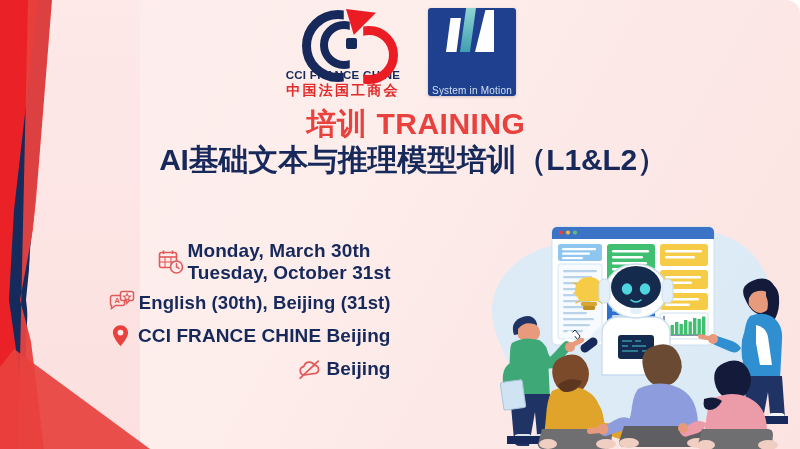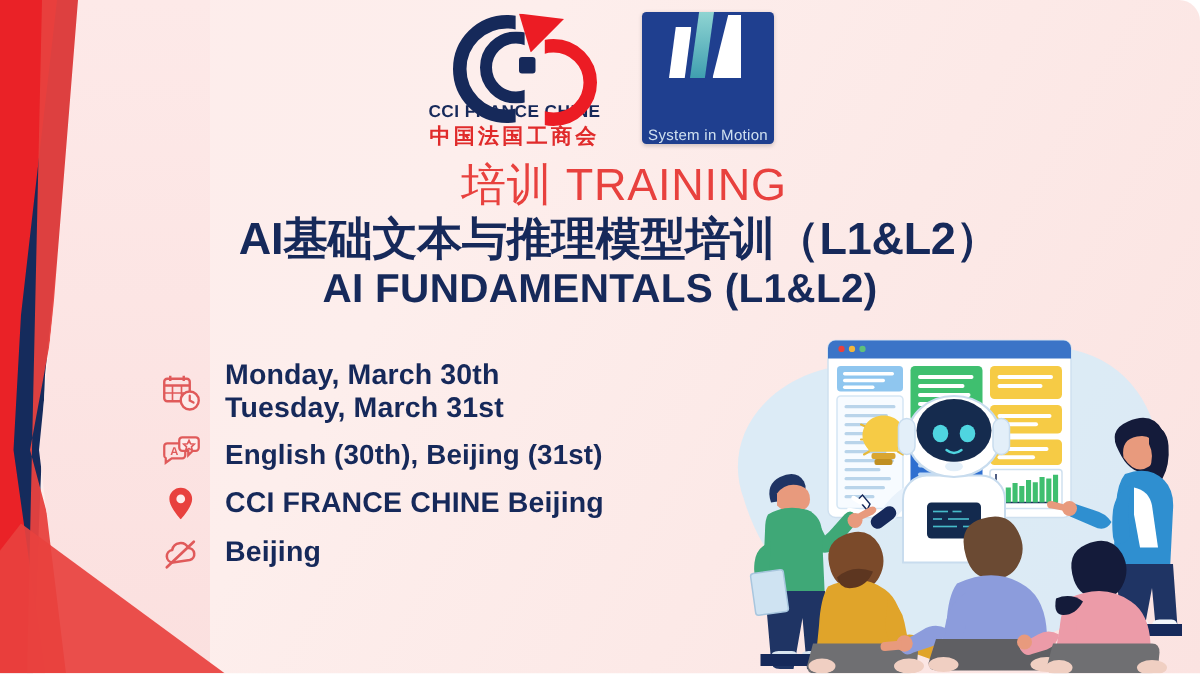--- a/index.html
+++ b/index.html
@@ -100,34 +100,34 @@
   .sim-mark .s3{
     position:absolute;left:31px;top:2px;width:19px;height:42px;background:#ffffff;
     clip-path:polygon(55% 0,100% 0,100% 100%,0 100%);
   }
   .sim-text{
     color:#cfe0ef;font-size:10px;margin-top:7px;letter-spacing:.2px;white-space:nowrap;
   }
   
   .titles{position:absolute;left:0;right:0;top:108px;text-align:center;z-index:4;}
   .t-training{
-    color:#e8413e;font-size:30px;font-weight:normal;letter-spacing:.5px;line-height:1.05;padding-left:32px;
+    color:#e8413e;font-size:30px;font-weight:bold;letter-spacing:.5px;line-height:1.05;padding-left:32px;
   }
   .t-cn{
     color:#16295a;font-size:30px;font-weight:bold;line-height:1.2;margin-top:2px;
     letter-spacing:-.2px;
     padding-left:26px;
   }
   .t-en{
     color:#16295a;font-size:27px;font-weight:bold;line-height:1.15;margin-top:-1px;
     letter-spacing:.2px;
   }
   
   .info{position:absolute;left:108px;top:240px;z-index:5;}
-  .info-row{display:flex;align-items:center;gap:16px;margin-bottom:7px;}
+  .info-row{display:flex;align-items:center;gap:4px;margin-bottom:7px;justify-content:flex-end;}
   .info-row.two-line{align-items:center;margin-bottom:6px;}
   .ico{width:26px;height:26px;flex:0 0 26px;display:block;}
   .info-text{
     color:#16295a;font-size:19px;font-weight:bold;line-height:1.16;letter-spacing:.1px;
     white-space:nowrap;
   }
   .info-text.small{font-size:18.5px;}
   
   .illus{position:absolute;right:4px;bottom:0;width:330px;height:236px;z-index:3;}
 </style>
@@ -163,40 +163,39 @@
           <div class="s3"></div>
       </div>
       <div class="sim-text">System in Motion</div>
     </div>
 
   </div>
 
   <div class="titles">
     <div class="t-training">培训 TRAINING</div>
     <div class="t-cn">AI基础文本与推理模型培训（L1&amp;L2）</div>
-    <div class="t-en">AI FUNDAMENTALS (L1&amp;L2)</div>
   </div>
 
   <div class="info">
 
     <div class="info-row two-line">
       <svg class="ico" viewBox="0 0 26 26">
         <rect x="1.5" y="3.5" width="17" height="15" rx="2" fill="none" stroke="#e05a5a" stroke-width="1.6"></rect>
         <line x1="1.5" y1="8" x2="18.5" y2="8" stroke="#e05a5a" stroke-width="1.6"></line>
         <line x1="7" y1="8" x2="7" y2="18.5" stroke="#e05a5a" stroke-width="1.1"></line>
         <line x1="13" y1="8" x2="13" y2="18.5" stroke="#e05a5a" stroke-width="1.1"></line>
         <line x1="1.5" y1="13" x2="18.5" y2="13" stroke="#e05a5a" stroke-width="1.1"></line>
         <line x1="5.5" y1="1.5" x2="5.5" y2="5" stroke="#e05a5a" stroke-width="1.6"></line>
         <line x1="14.5" y1="1.5" x2="14.5" y2="5" stroke="#e05a5a" stroke-width="1.6"></line>
         <circle cx="18.5" cy="18" r="6" fill="#fdeceb" stroke="#e05a5a" stroke-width="1.6"></circle>
         <path d="M18.5 14.8 L18.5 18 L21 19.4" fill="none" stroke="#e05a5a" stroke-width="1.5" stroke-linecap="round"></path>
       </svg>
       <div>
         <div class="info-text">Monday, March 30th</div>
-        <div class="info-text">Tuesday, March 31st</div>
+        <div class="info-text">Tuesday, October 31st</div>
       </div>
     </div>
 
 
     <div class="info-row">
       <svg class="ico" viewBox="0 0 26 26">
         <path d="M1.5 7.5 a2 2 0 0 1 2-2 h10 a2 2 0 0 1 2 2 v6 a2 2 0 0 1 -2 2 h-7 l-4 3 v-3 a2 2 0 0 1 -1 -2 z" fill="none" stroke="#e05a5a" stroke-width="1.5"></path>
         <text x="8.3" y="13" font-size="7.5" font-family="'Liberation Sans',sans-serif" font-weight="bold" fill="#e05a5a" text-anchor="middle">A</text>
         <path d="M11.5 3.5 a2 2 0 0 1 2-2 h9 a2 2 0 0 1 2 2 v5 a2 2 0 0 1 -2 2 h-2 l-3 3 v-3 h-4 a2 2 0 0 1 -2 -2 z" fill="#fdeceb" stroke="#e05a5a" stroke-width="1.5"></path>
         <path d="M18 3.6 l1.05 2.3 2.45.25 -1.85 1.7 .5 2.4 -2.15-1.25 -2.15 1.25 .5-2.4 -1.85-1.7 2.45-.25 z" fill="none" stroke="#e05a5a" stroke-width="1.1"></path>

